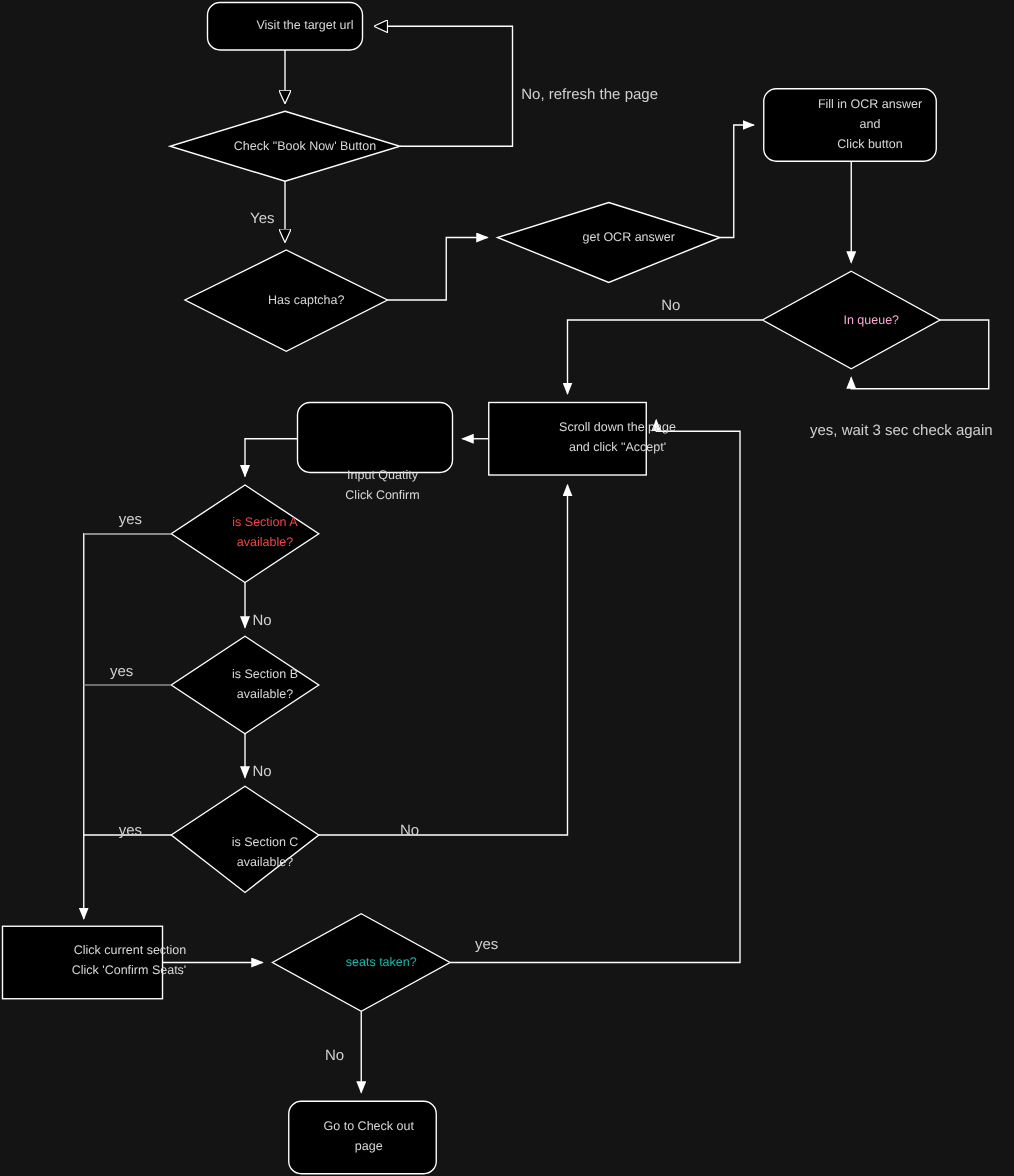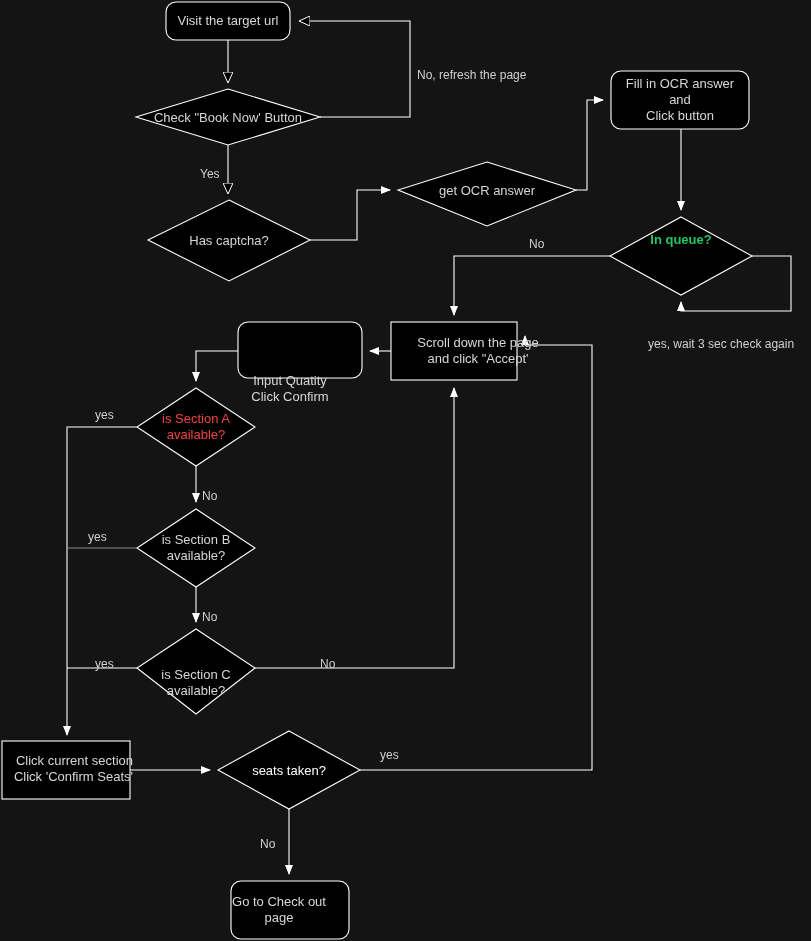--- a/index.html
+++ b/index.html
@@ -20,25 +20,26 @@
     position: absolute;
     left: 0;
     top: 0;
     width: 811px;
     height: 941px;
   }
   .node-label {
     position: absolute;
     color: #d7d7d7;
     font-family: "Liberation Sans", sans-serif;
-    font-size: 13px;
+    font-size: 10px;
     line-height: 16px;
     text-align: center;
     white-space: pre;
     pointer-events: none;
+    padding-left: 16px;
   }
   .node-label.left-align {
     text-align: right;
   }
   .edge-label {
     position: absolute;
     color: #d0d0d0;
     font-family: Liberation Sans, sans-serif;
     font-size: 12px;
     line-height: 14px;
@@ -146,41 +147,41 @@
   <div class="node-label" style="left: 128px; top: 110px; width: 200px; color: rgb(215, 215, 215);">Check "Book Now' Button</div>
 
   <div class="node-label" style="left: 149px; top: 233px; width: 160px; color: rgb(215, 215, 215);">Has captcha?</div>
 
   <div class="node-label" style="left: 407px; top: 183px; width: 160px; color: rgb(215, 215, 215);">get OCR answer</div>
 
   <div class="node-label" style="left: 611px; top: 76px; width: 138px; color: rgb(215, 215, 215);">Fill in OCR answer
 and
 Click button</div>
 
-  <div class="node-label" style="left: 611px; top: 232px; width: 140px; color: #22c55e; font-weight: bold;">In queue?</div>
+  <div class="node-label" style="left: 611px; top: 249px; width: 140px; color: #f9a8d4;">In queue?</div>
 
   <div class="node-label" style="left: 391px; top: 335px; width: 126px; color: rgb(215, 215, 215); margin-left: 24px;">Scroll down the page
 and click "Accept'</div>
 
   <div class="node-label" style="left: 238px; top: 334px; width: 104px; color: rgb(215, 215, 215); margin-top: 39px;">Input Quatity
 Click Confirm</div>
 
   <div class="node-label" style="left: 141px; top: 411px; width: 110px; color: #ef4444;">is Section A
 available?</div>
 
   <div class="node-label" style="left: 141px; top: 532px; width: 110px; color: rgb(215, 215, 215);">is Section B
 available?</div>
 
   <div class="node-label" style="left: 141px; top: 652px; width: 110px; color: rgb(215, 215, 215); margin-top: 15px;">is Section C
 available?</div>
 
   <div class="node-label left-align" style="left: 11px; top: 753px; width: 122px; color: rgb(215, 215, 215);">Click current section
 Click 'Confirm Seats'</div>
 
-  <div class="node-label" style="left: 224px; top: 763px; width: 130px; color: #ffffff;">seats taken?</div>
+  <div class="node-label" style="left: 224px; top: 763px; width: 130px; color: #14b8a6;">seats taken?</div>
 
   <div class="node-label" style="left: 231px; top: 894px; width: 96px; color: rgb(215, 215, 215);">Go to Check out
 page</div>
 
   <div class="edge-label" style="left:417px; top:68px;">No, refresh the page</div>
 
   <div class="edge-label" style="left:200px; top:167px;">Yes</div>
 
   <div class="edge-label" style="left:529px; top:237px;">No</div>
 

